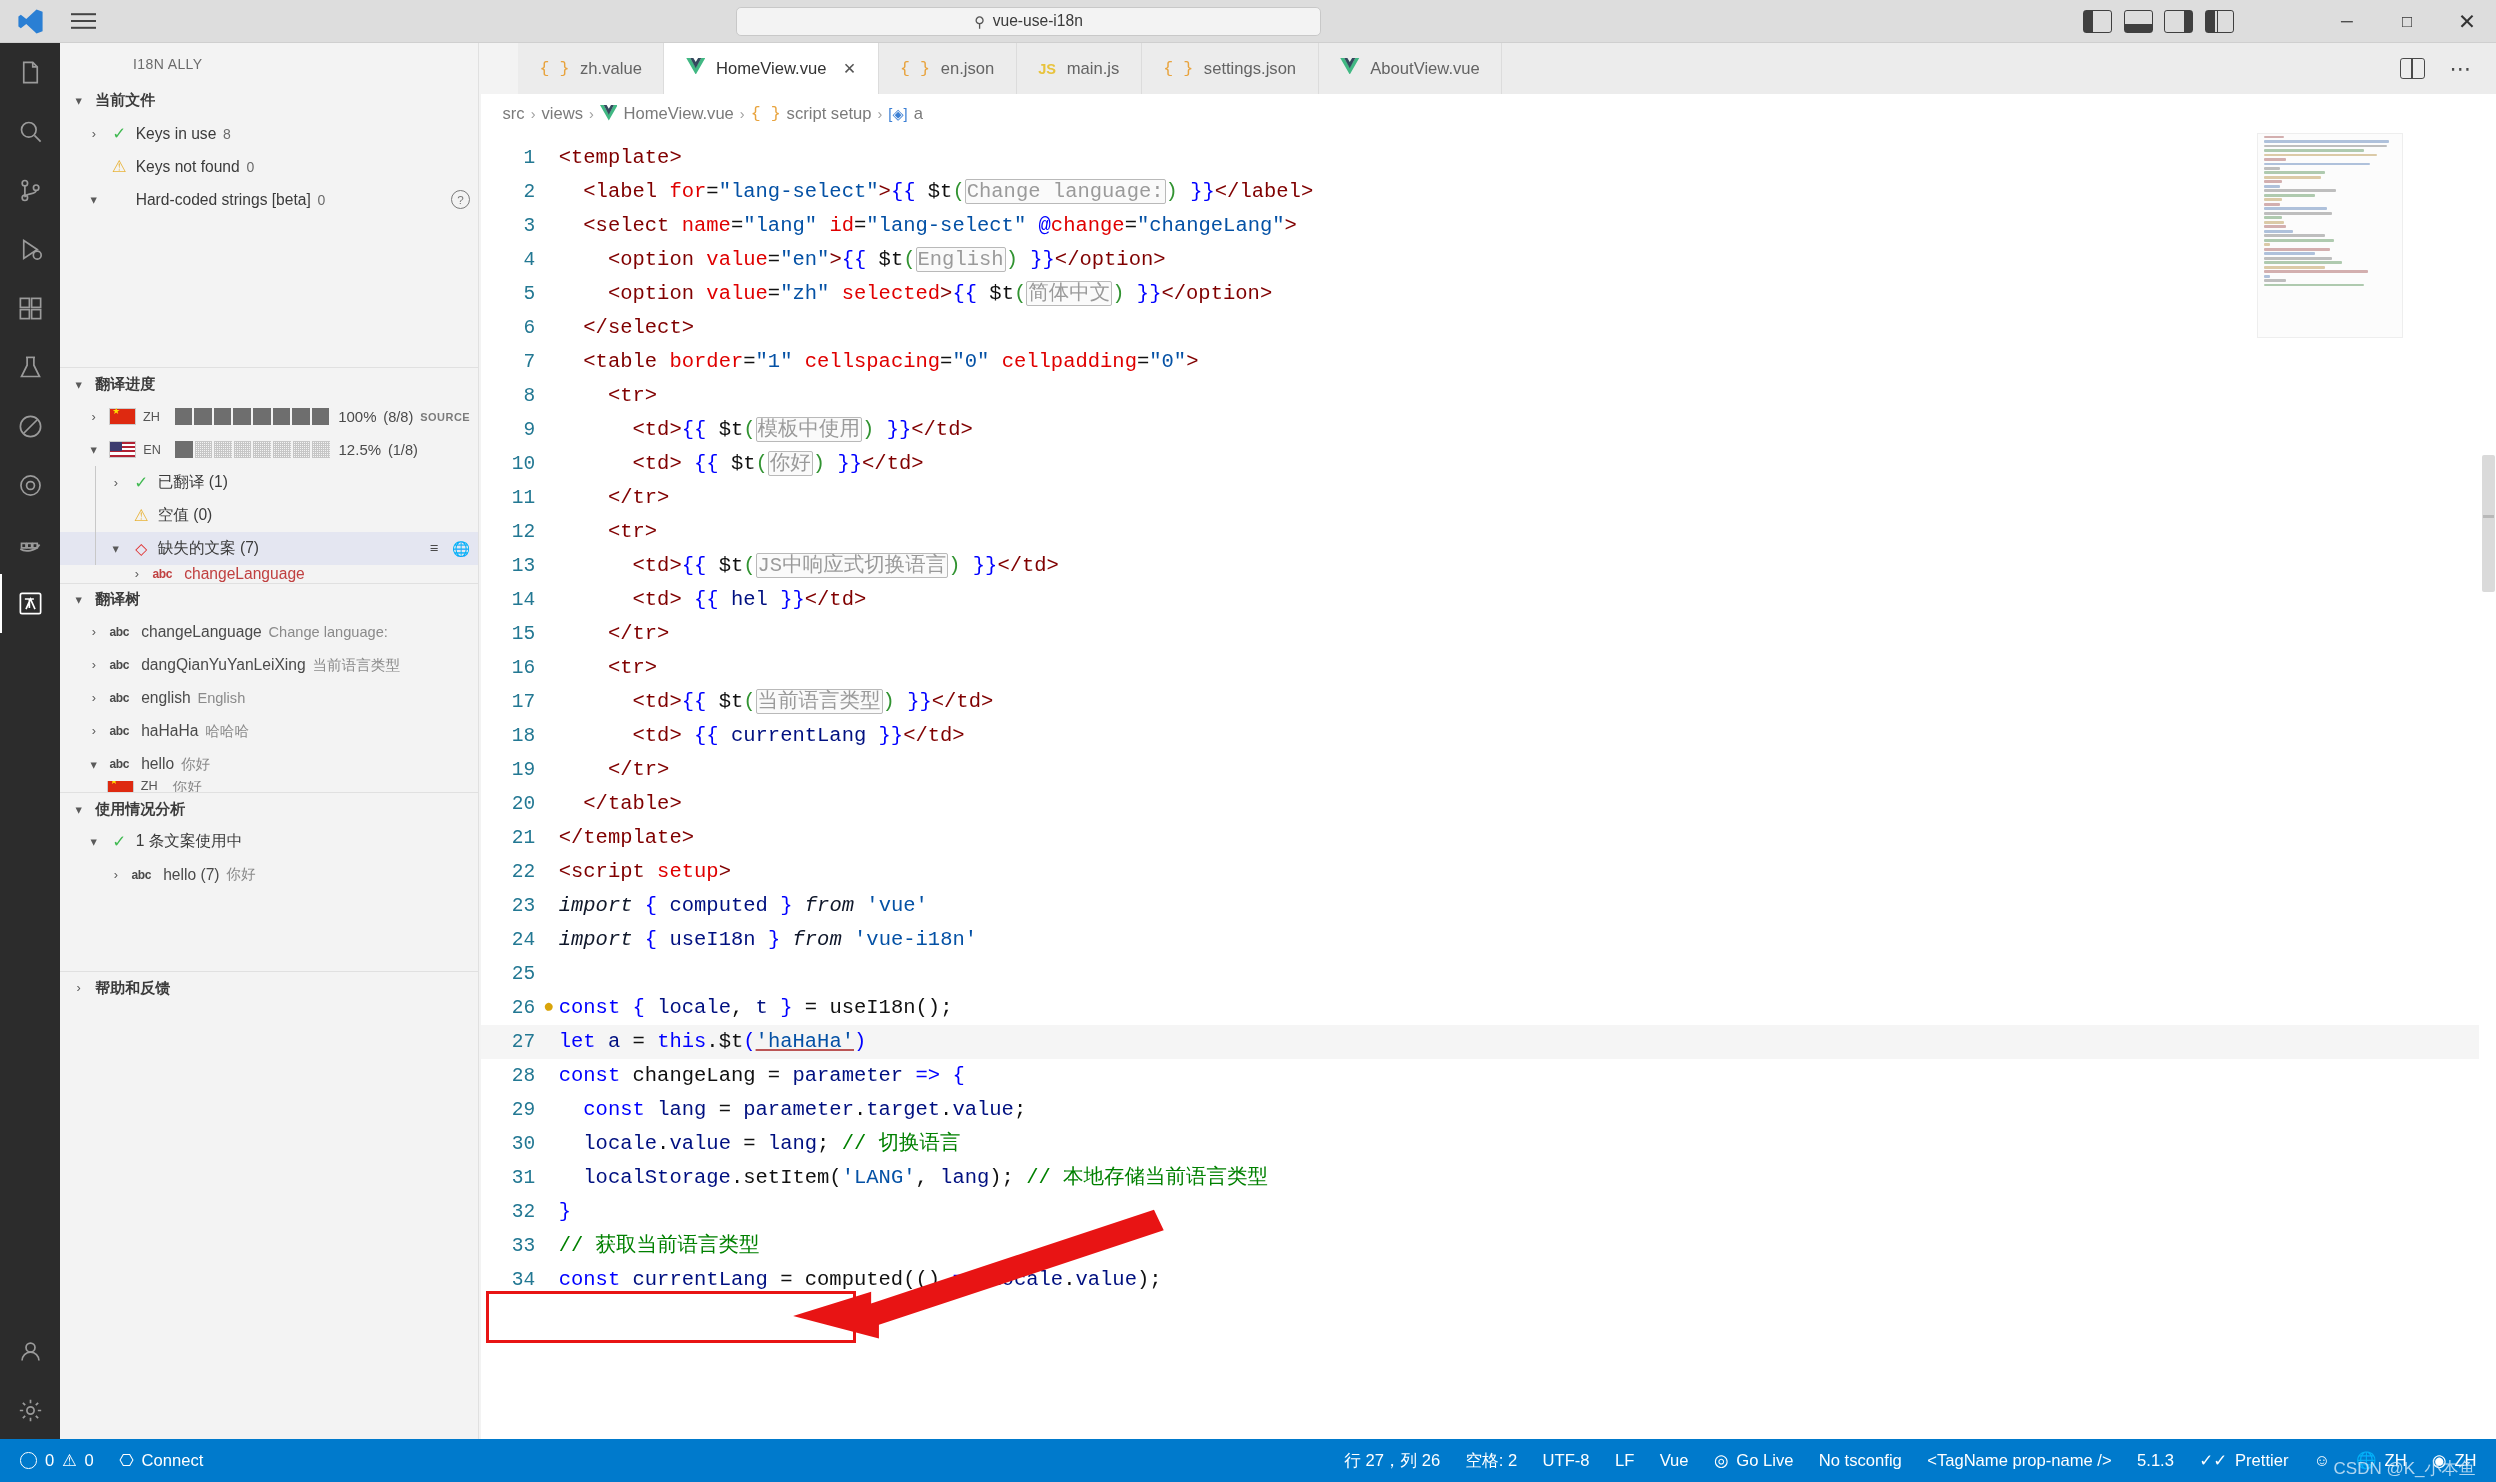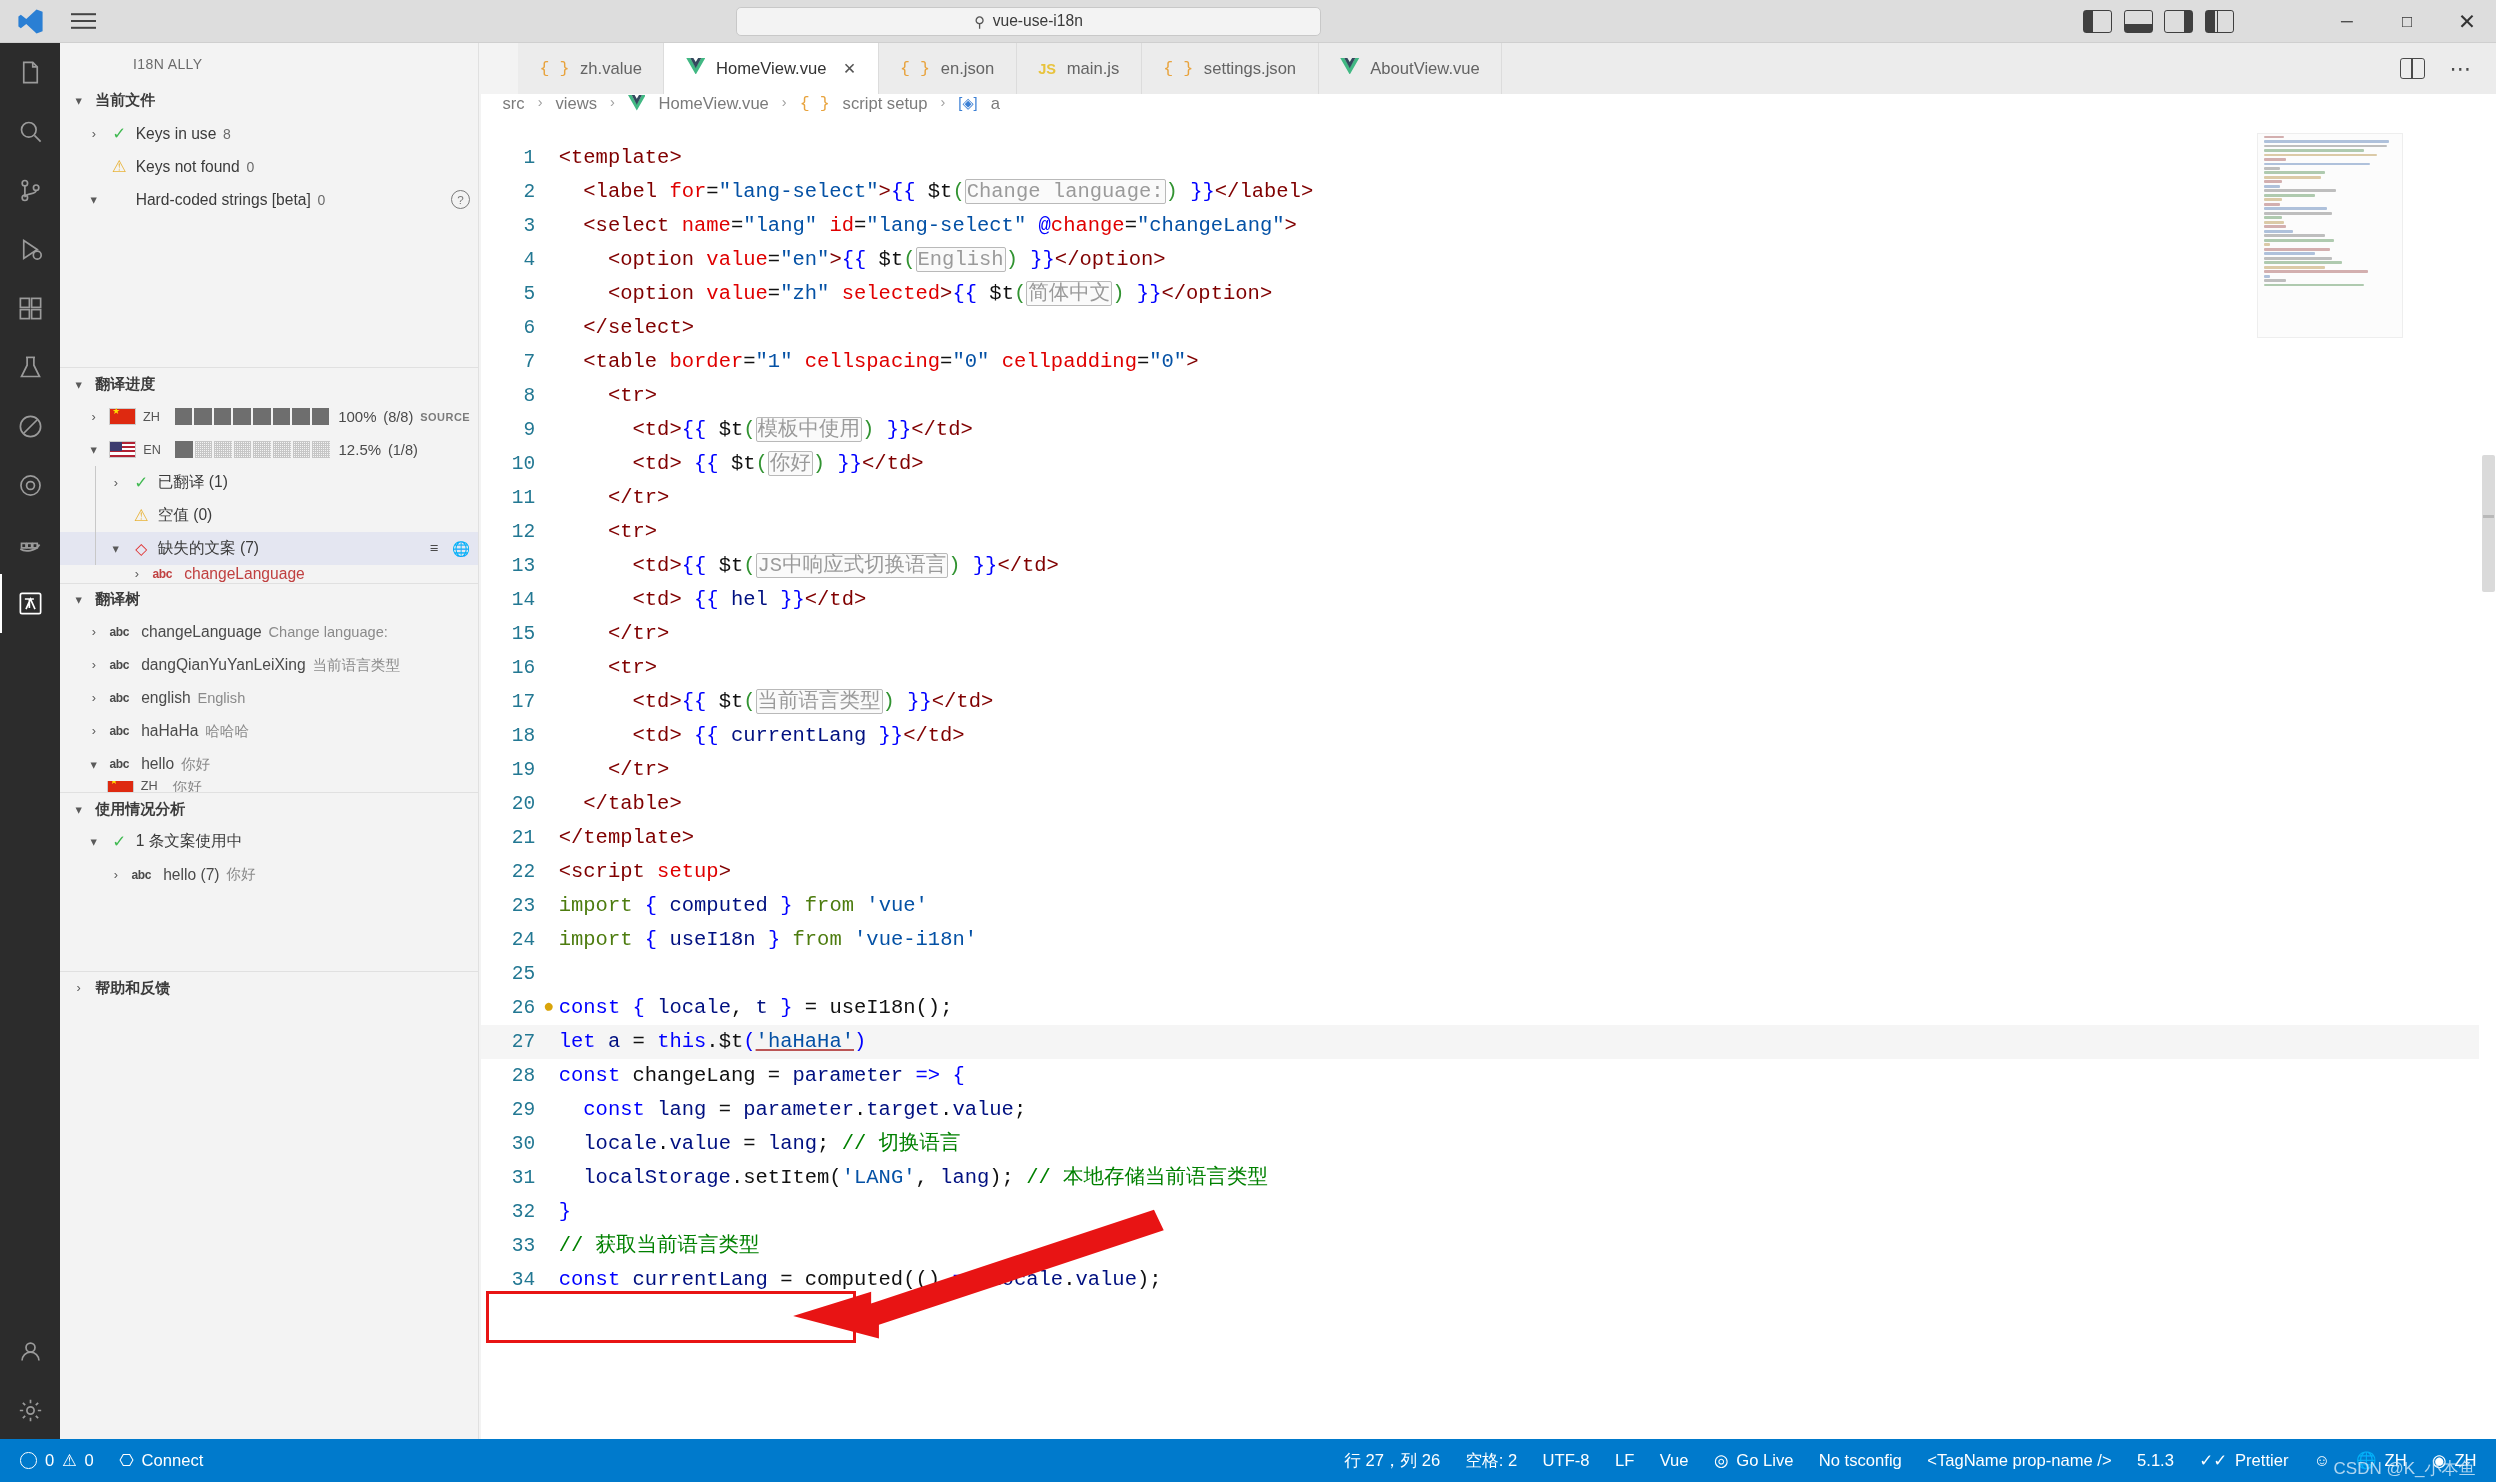--- a/index.html
+++ b/index.html
@@ -115,21 +115,21 @@
   .tab.active { background: #fff; color: #333; }
   .tab .ji { color: #e8a33d; font-size: 16.6px; font-family: "Liberation Mono", monospace; }
   .tab .jsi { color: #e8c33d; font-weight: bold; font-size: 14.6px; }
   .tab .closeb { font-size: 15.6px; color: #555; margin-left: 5.9px; }
   .tabbar-right { margin-left: auto; display: flex; align-items: center; gap: 25px; padding-right: 25px; background:#ececec;}
   .split-ico { width: 25px; height: 21.5px; border: 1.8px solid #4a4a4a; border-radius: 2.9px; position: relative; }
   .split-ico::after { content:''; position:absolute; left: 10.7px; top:0; bottom:0; width: 1.8px; background:#4a4a4a; }
   .ell { font-size: 21.5px; color: #4a4a4a; letter-spacing: 1px; }
 
   .breadcrumb {
-    height: 39px; display: flex; align-items: flex-start; gap: 13px;
+    height: 39px; display: flex; align-items: center; gap: 6px;
     padding-left: 21.5px; font-size: 16.6px; color: #7b7b7b; background: #fff;
   }
   .bc-sep { color: #a0a0a0; font-size: 14.6px; }
   .bc-cube { color: #3b7fd4; font-size: 14.6px; }
 
   .codearea { position: relative; height: 1266px; background: #fff; overflow: hidden; }
   .code {
     font-family: "Liberation Mono", monospace; font-size: 20.5px; line-height: 34px;
     white-space: pre; position: absolute; top: 7.8px; left: 0; right: 0;
   }
@@ -139,21 +139,21 @@
   .hl-line { background: #f5f5f5; }
 
   
   .t-tag { color: #800000; }
   .t-attr { color: #e00000; }
   .t-str { color: #0451a5; }
   .t-brace { color: #0000ff; }
   .t-fn { color: #111; }
   .t-paren { color: #319331; }
   .t-kw { color: #0000ff; }
-  .t-kw2 { color: #4d7c0f; }
+  .t-kw2 { color: #0f172a; font-style: italic; }
   .t-var { color: #001080; }
   .t-com { color: #008000; }
   .t-plain { color: #111; }
   .t-annot {
     color: #9a9a9a; border: 1px solid #b9b9b9; border-radius: 2px;
     padding: 0 1px; background: #fafafa;
   }
   .t-under { text-decoration: underline; text-decoration-color: #b55; }
   .bulb { color: #d9a40a; font-size: 18.5px; }
 

